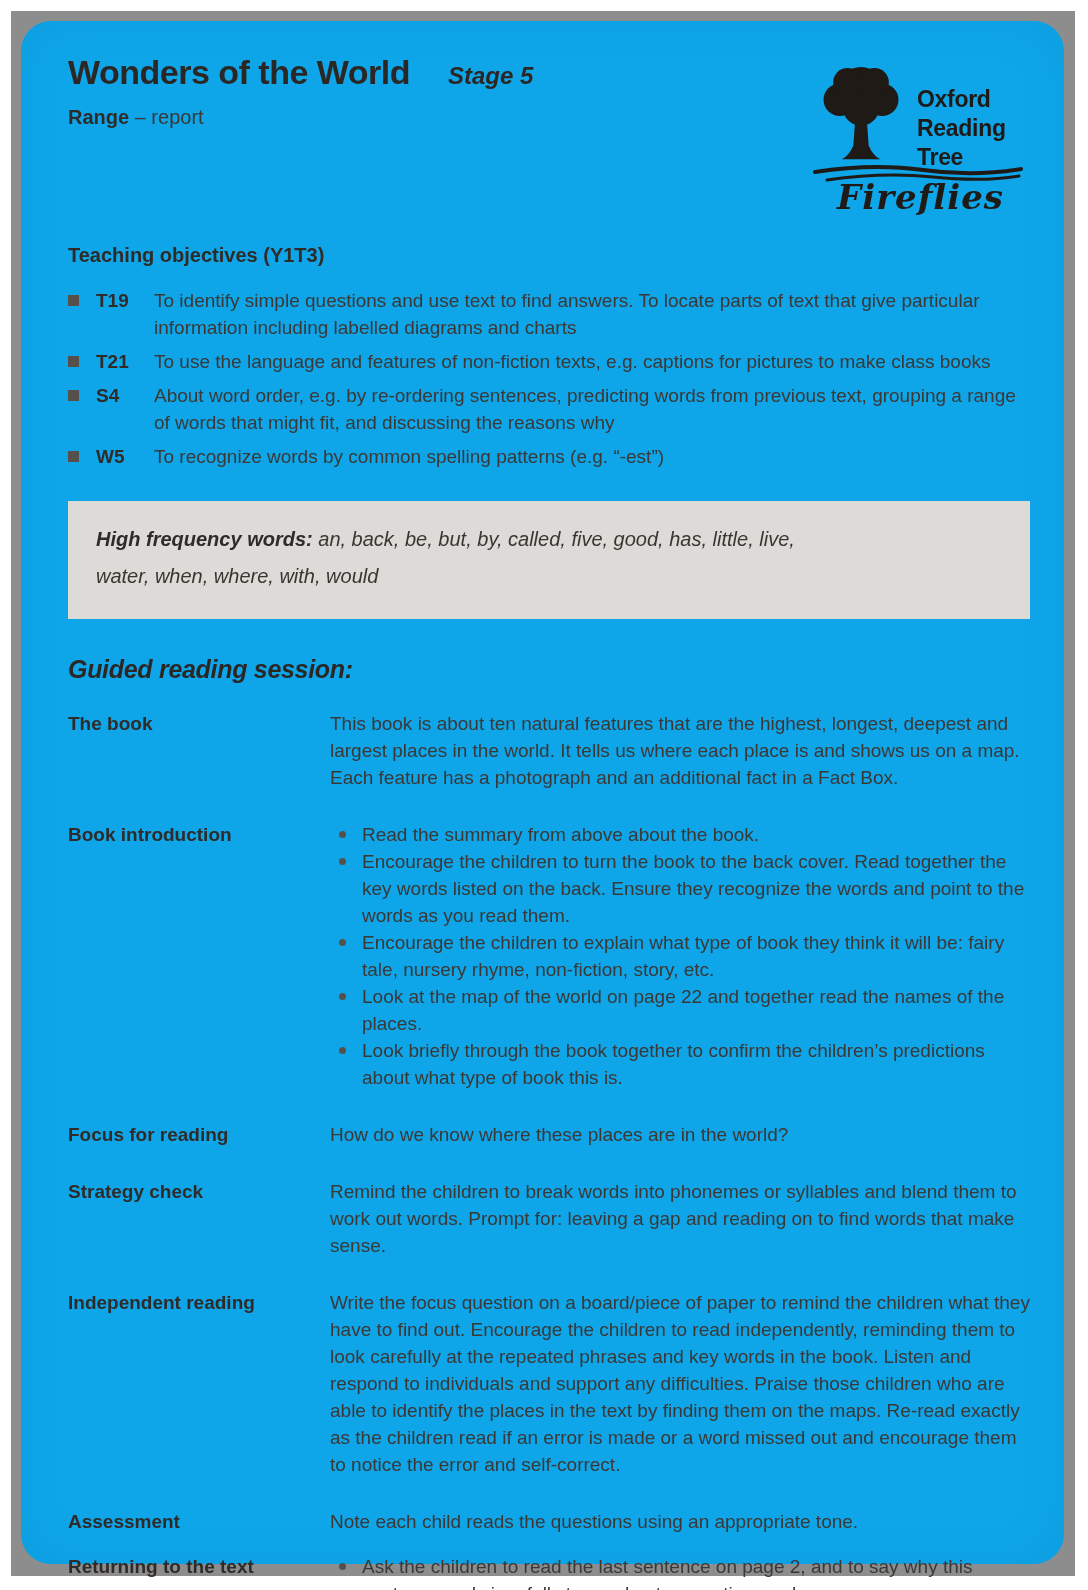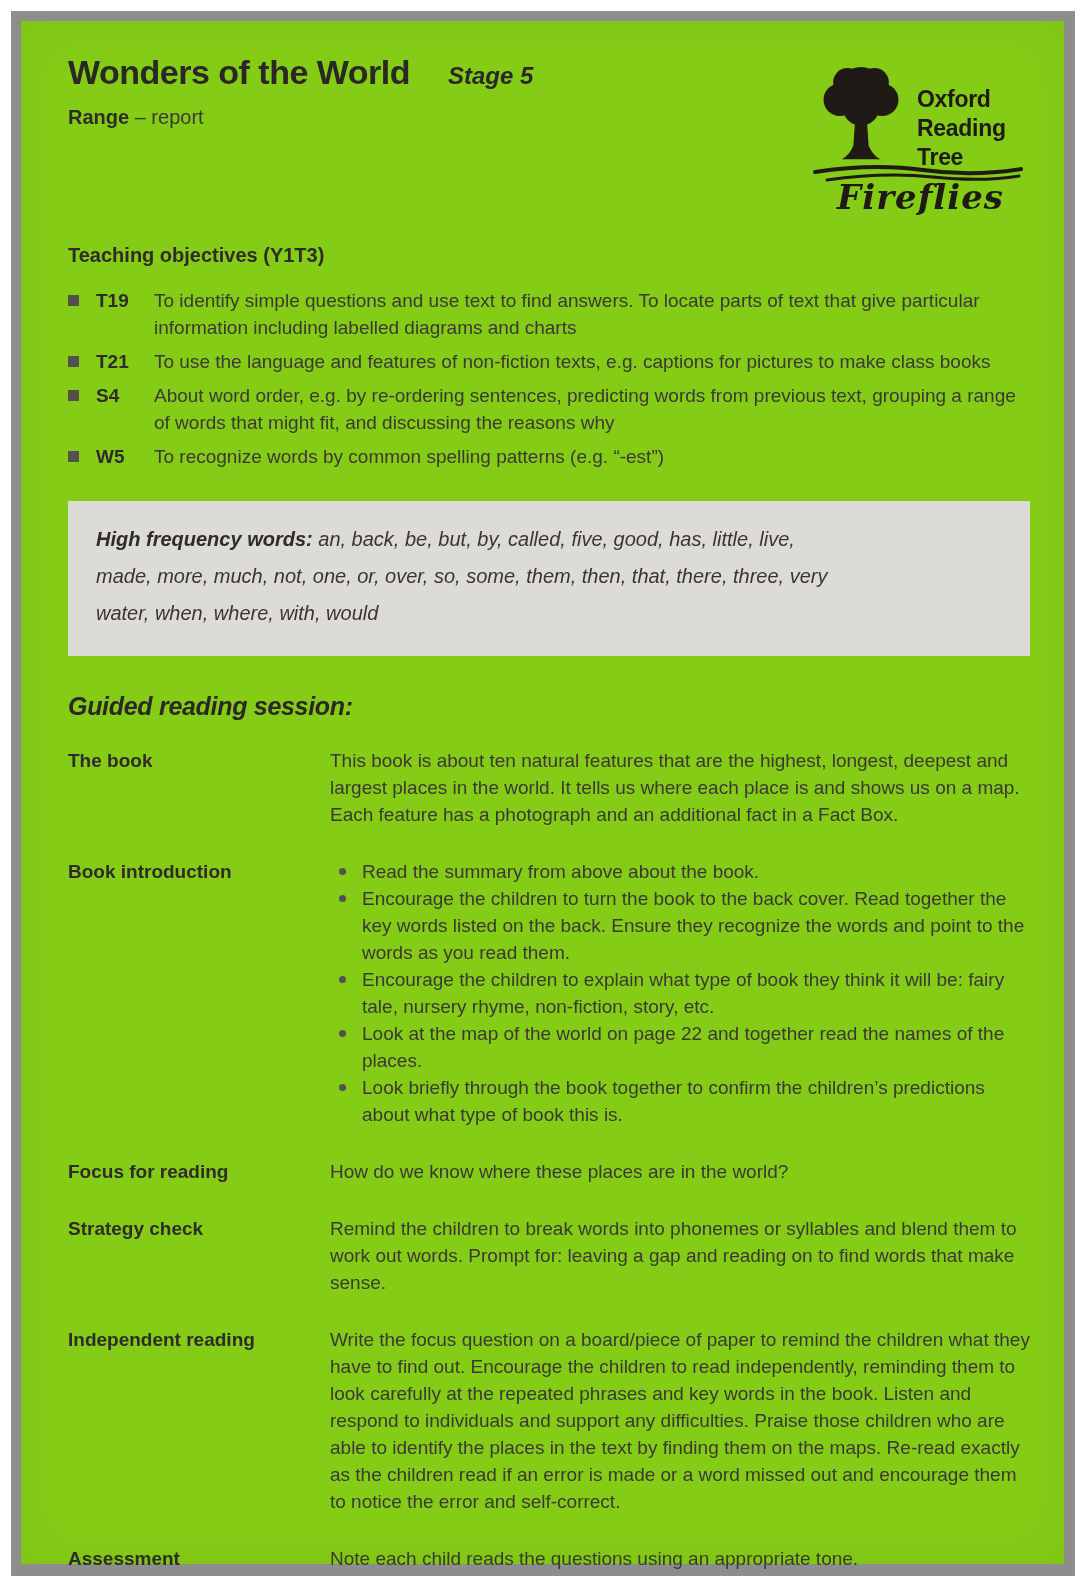--- a/index.html
+++ b/index.html
@@ -16,22 +16,23 @@
     overflow: hidden;
   }
   .scan-frame {
     position: absolute;
     left: 11px; top: 11px; right: 13px; bottom: 14px;
     background: #8d8d8d;
   }
   .paper {
     position: absolute;
     left: 21px; top: 21px; right: 24px; bottom: 26px;
-    background: #84cc16;
+    background: #0ea5e9;
     box-shadow: inset 0 0 60px rgba(0,0,0,0.04);
+    border-radius: 30px;
   }
   .content {
     position: relative;
     padding: 24px 26px 0 47px;
     color: #3b3835;
   }
 
   
   .header-row {
     position: relative;
@@ -260,21 +261,20 @@
         </div>
         <div class="objective-item">
           <span class="obj-marker"></span>
           <span class="obj-code">W5</span>
           <span class="obj-text">To recognize words by common spelling patterns (e.g. “-est”)</span>
         </div>
       </div>
 
       <div class="hf-box">
         <span class="hf-label">High frequency words:</span><span class="hf-line first"> an, back, be, but, by, called, five, good, has, little, live,</span>
-        <span class="hf-line">made, more, much, not, one, or, over, so, some, them, then, that, there, three, very</span>
         <span class="hf-line">water, when, where, with, would</span>
       </div>
 
       <div class="session-heading">Guided reading session:</div>
 
       <div class="session-rows">
 
         <div class="session-row">
           <div class="row-label">The book</div>
           <div class="row-body">This book is about ten natural features that are the highest, longest, deepest and largest places in the world. It tells us where each place is and shows us on a map. Each feature has a photograph and an additional fact in a Fact Box.</div>

